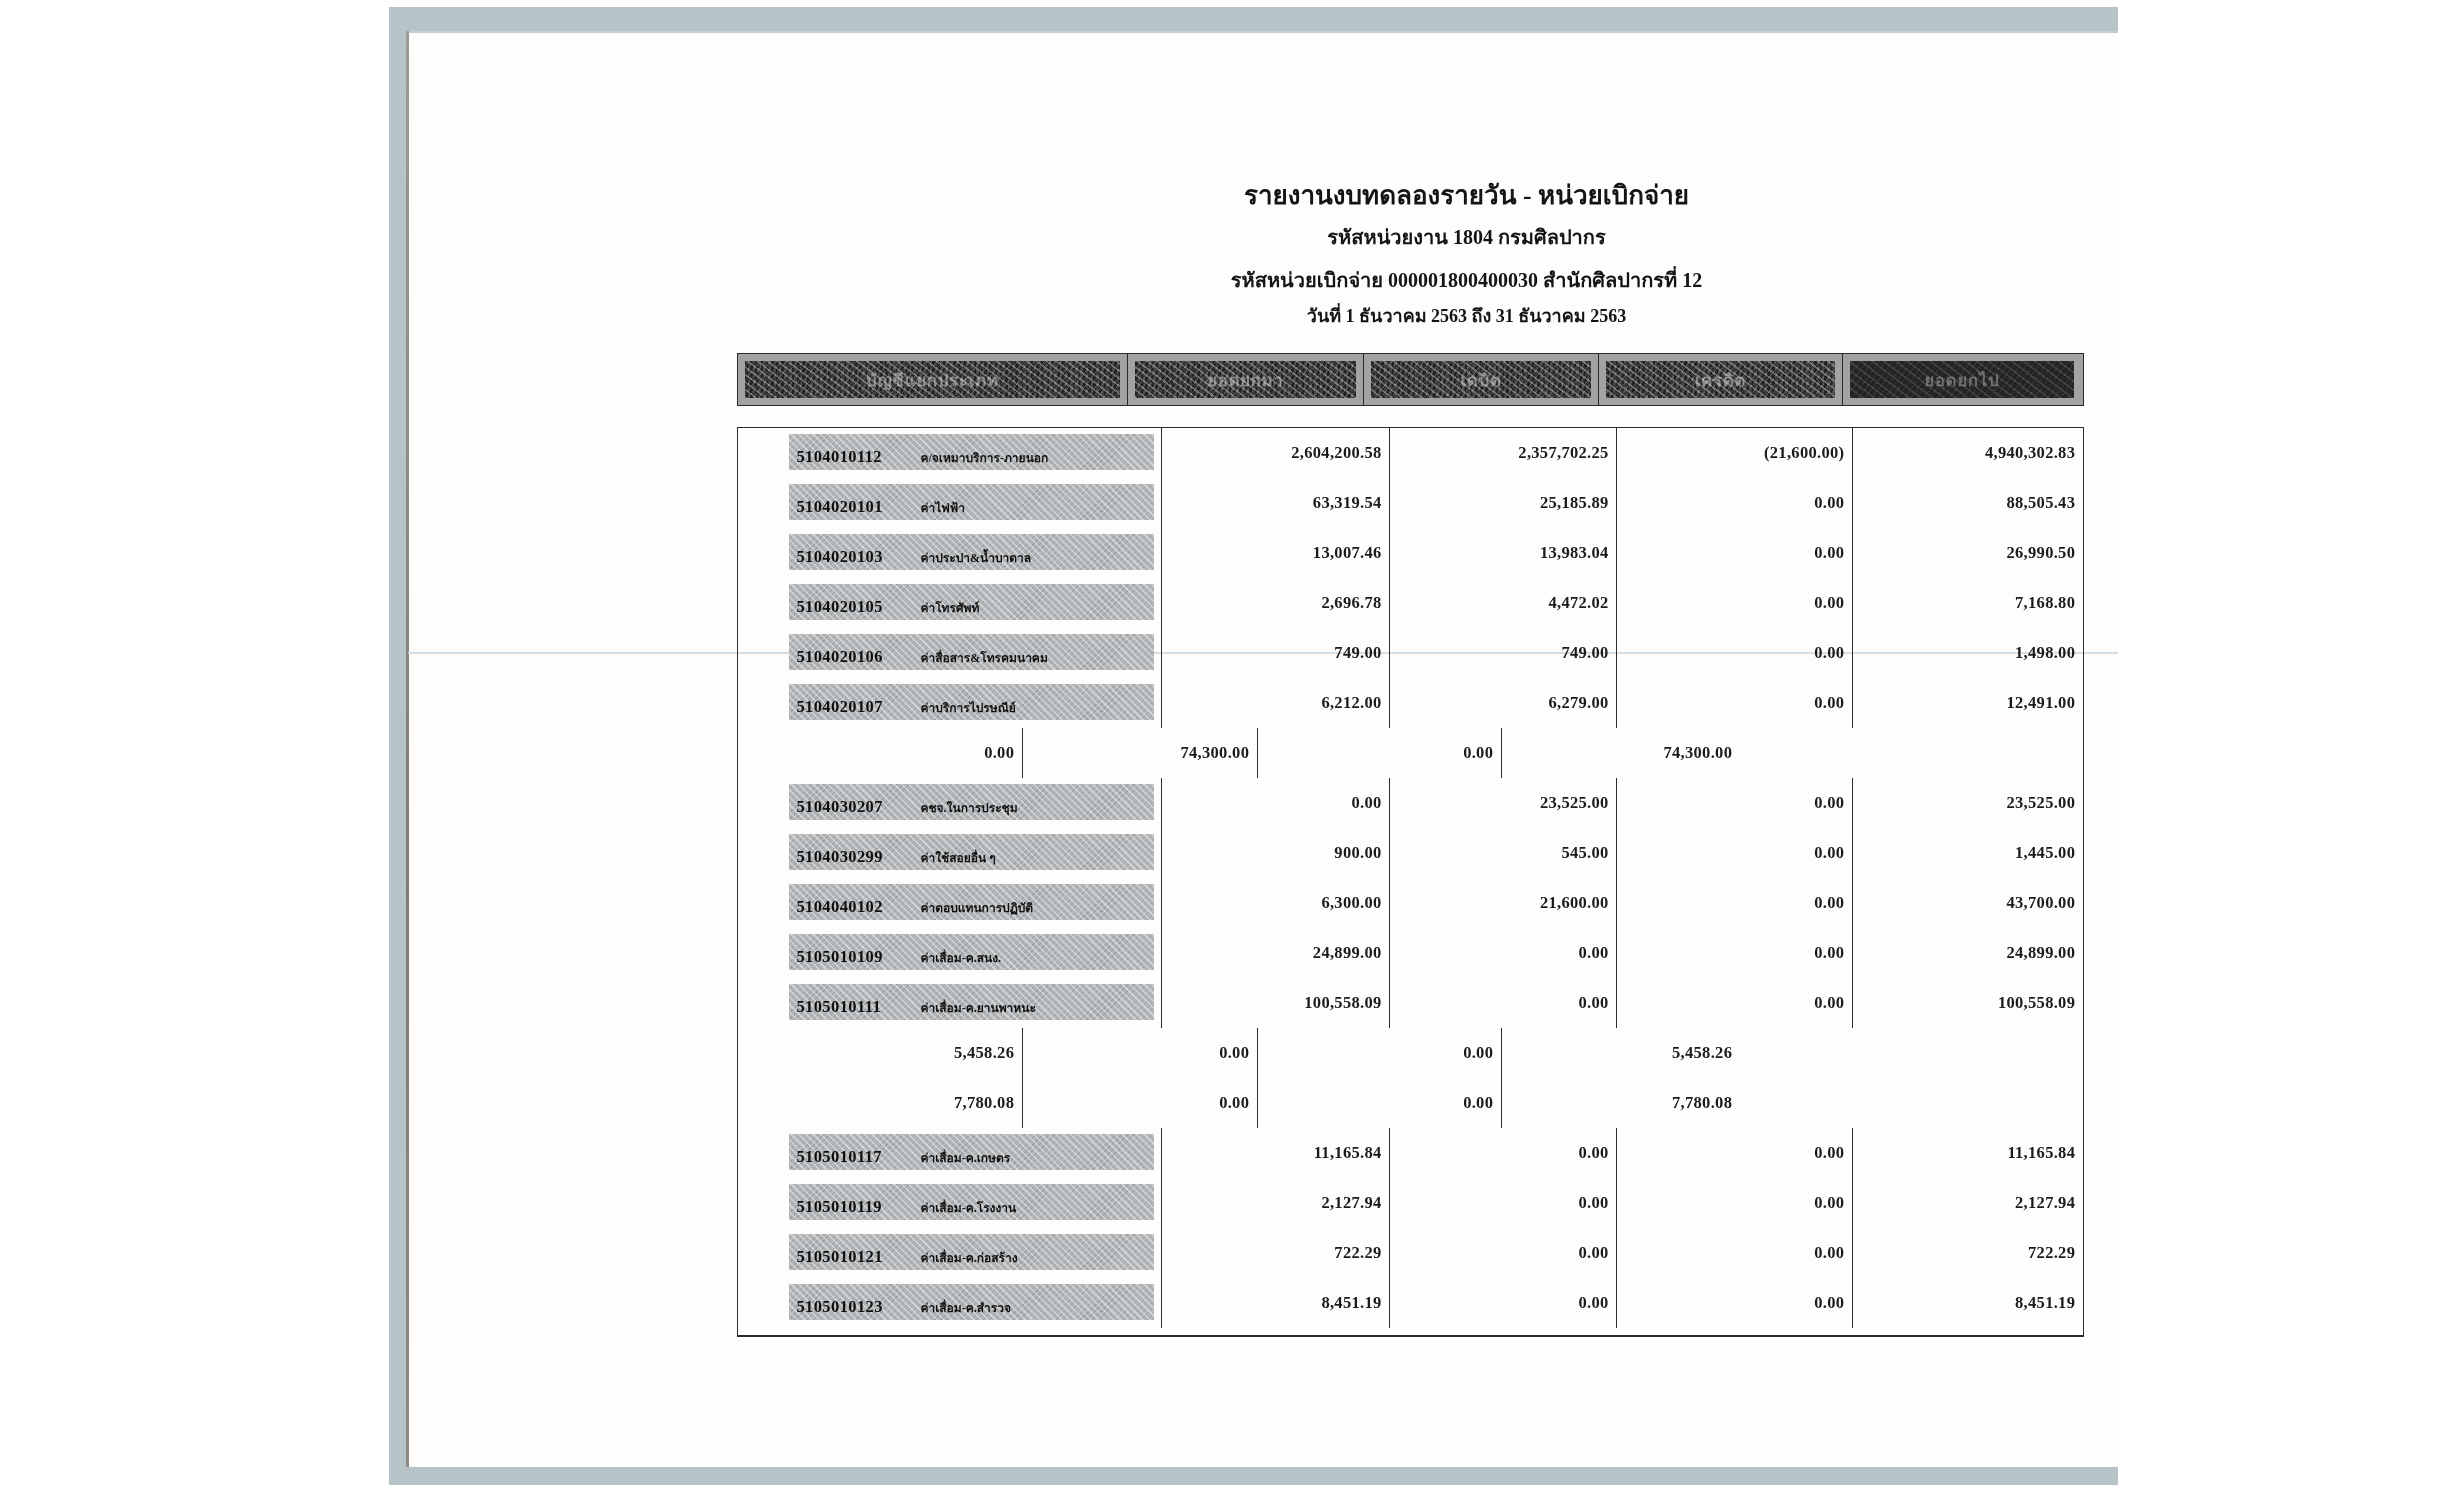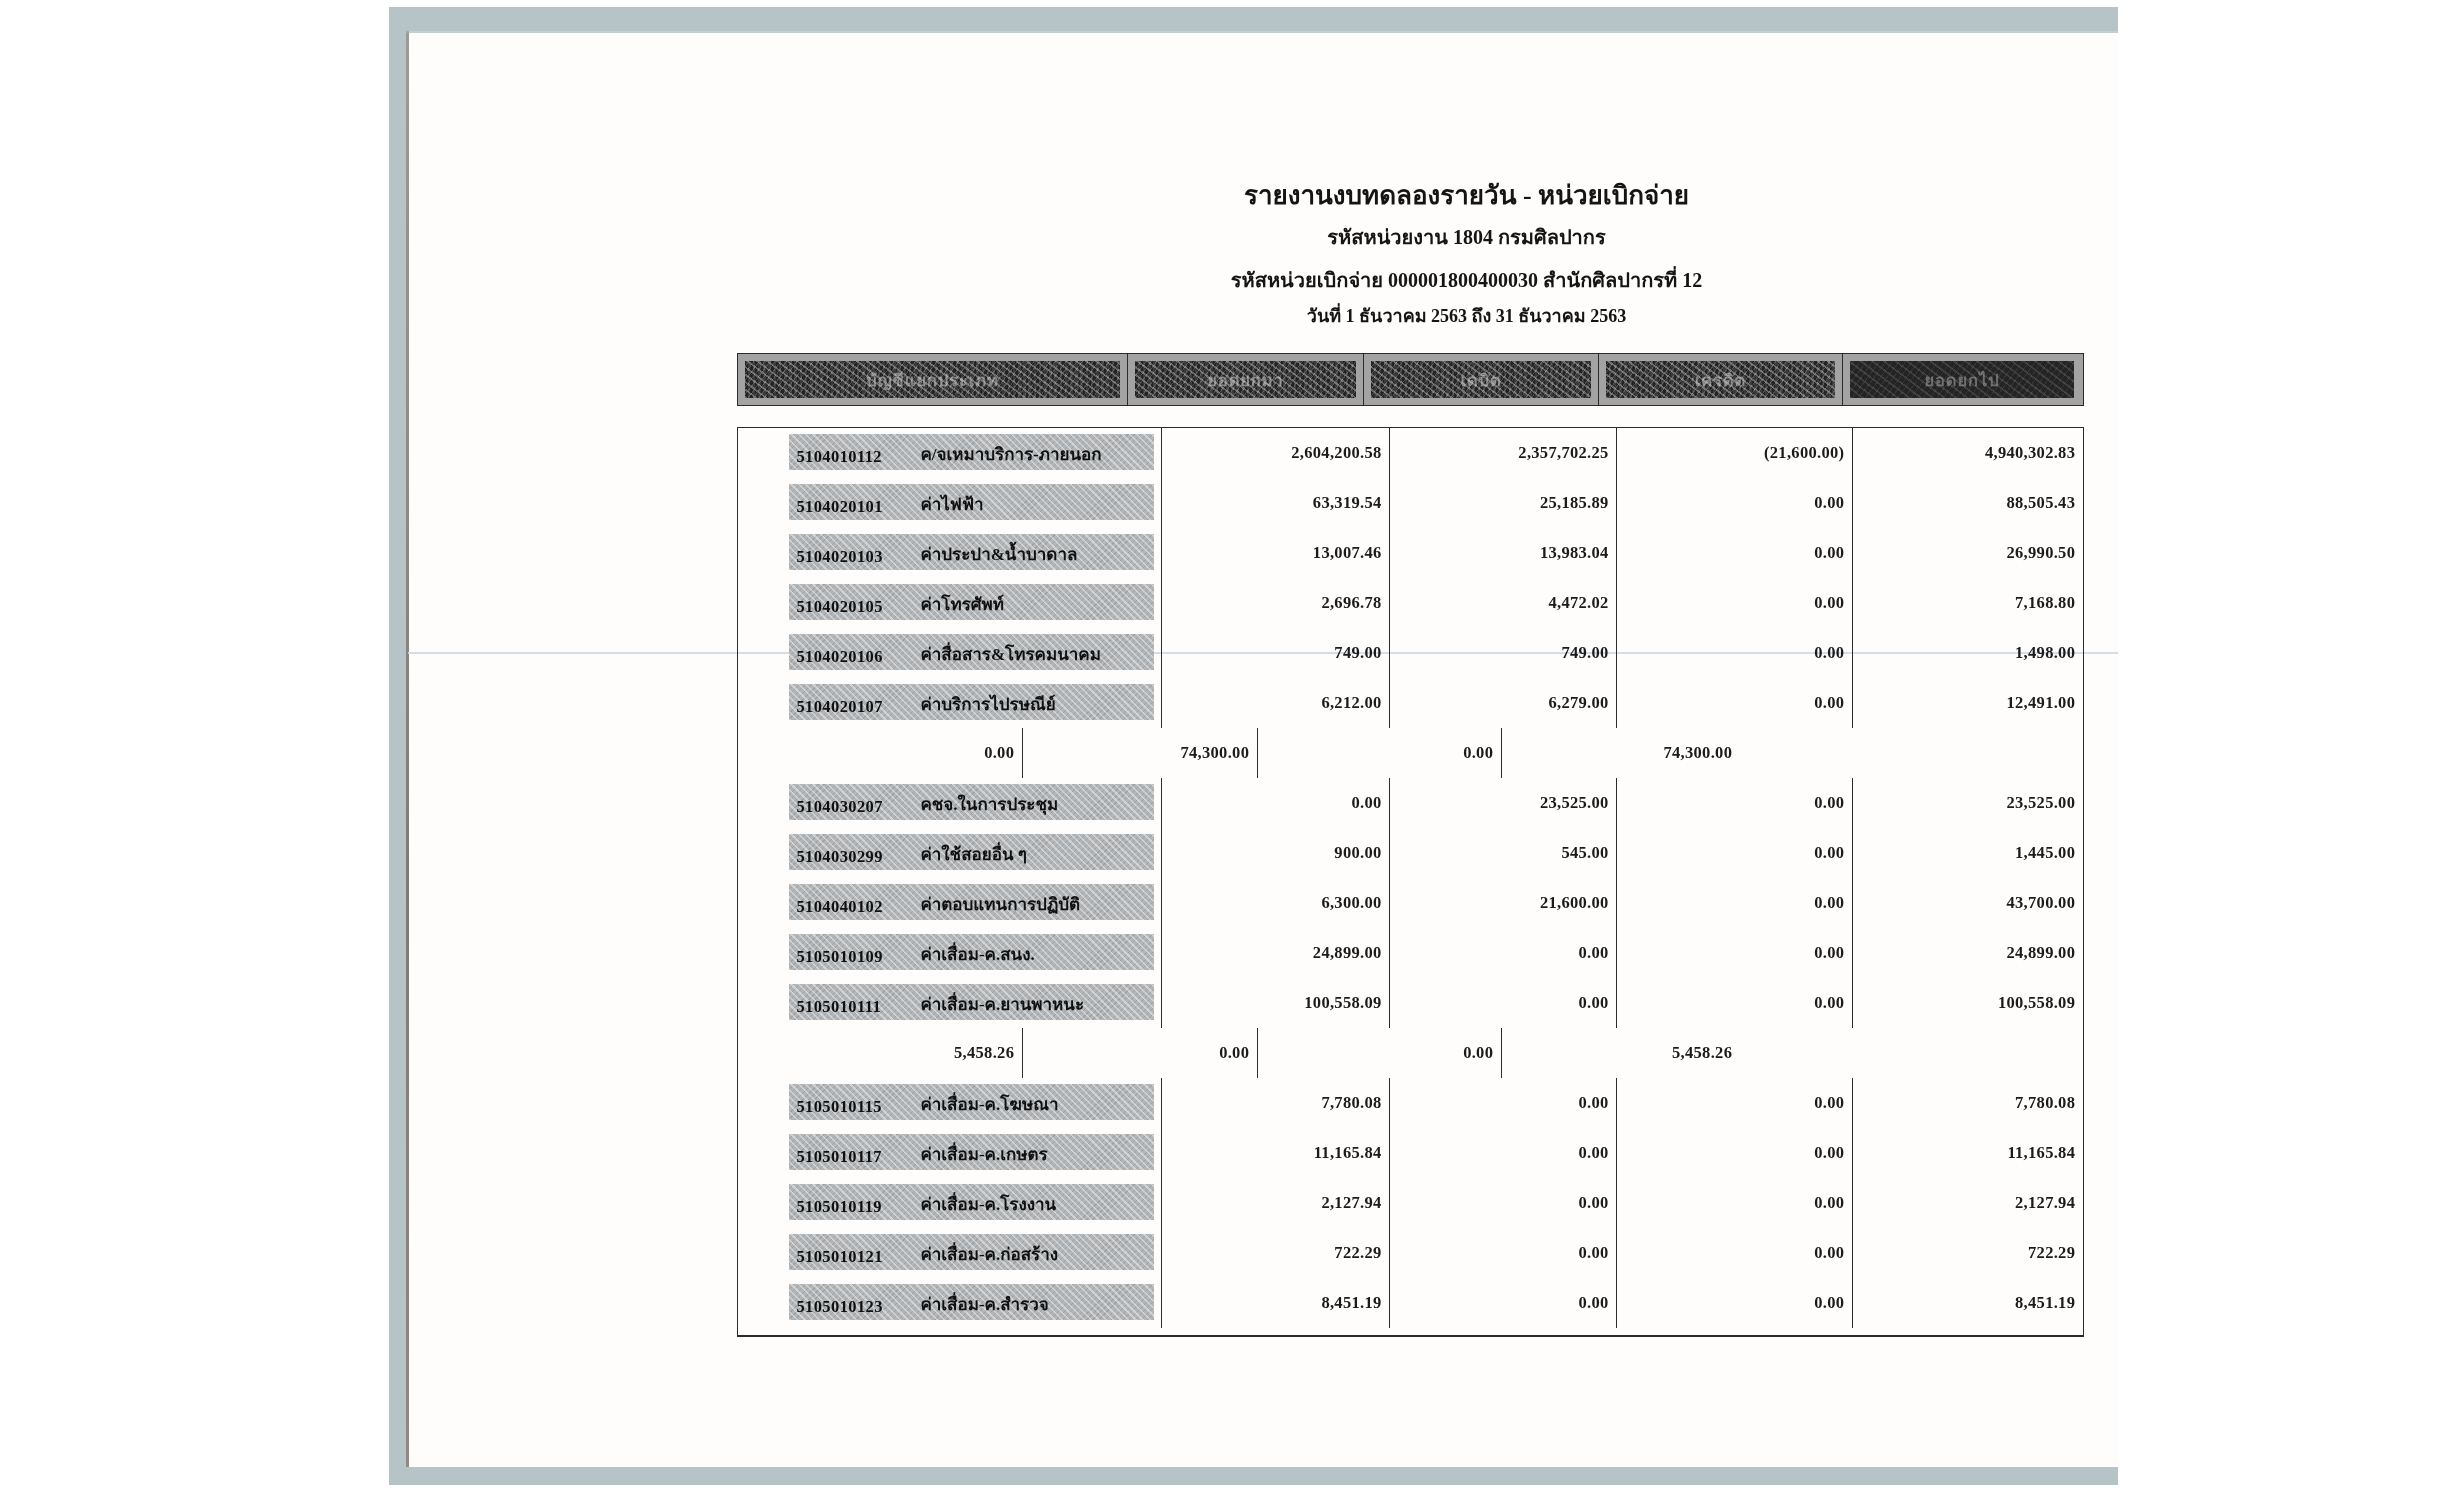--- a/index.html
+++ b/index.html
@@ -102,21 +102,21 @@
   .rowbar{
     position:absolute;left:2.6px;right:7px;top:6px;height:36px;
     display:flex;align-items:flex-end;padding:0 0 2.6px 7.8px;box-sizing:border-box;
     background-color:#b3b6b8;
     background-image:
       repeating-linear-gradient(45deg, rgba(255,255,255,.40) 0 1.7px, rgba(0,0,0,0) 1.7px 5.2px),
       repeating-linear-gradient(-45deg, rgba(110,115,120,.30) 0 0.9px, rgba(0,0,0,0) 0.9px 4.3px);
     white-space:nowrap;
   }
   .code{width:124px;font-size:16.5px;font-weight:bold;color:#101010;letter-spacing:0.4px;}
-  .acct{font-size:17px;font-weight:bold;color:#101010;}
+  .acct{font-size:12px;font-weight:bold;color:#101010;}
 </style>
 </head>
 <body>
 
 <div class="canvas">
 
   <div class="frame">
     <div class="paper"></div>
   </div>
 
@@ -323,26 +323,20 @@
     </div>
 
     <div class="tr">
       <div class="td num w2">5,458.26</div>
       <div class="td num w3">0.00</div>
       <div class="td num w4">0.00</div>
       <div class="td num w5">5,458.26</div>
     </div>
 
     <div class="tr">
-      <div class="td w1">
-        <div class="rowbar">
-          <span class="code">5105010115</span>
-          <span class="acct">ค่าเสื่อม-ค.โฆษณา</span>
-        </div>
-      </div>
       <div class="td num w2">7,780.08</div>
       <div class="td num w3">0.00</div>
       <div class="td num w4">0.00</div>
       <div class="td num w5">7,780.08</div>
     </div>
 
     <div class="tr">
       <div class="td w1">
         <div class="rowbar">
           <span class="code">5105010117</span>

